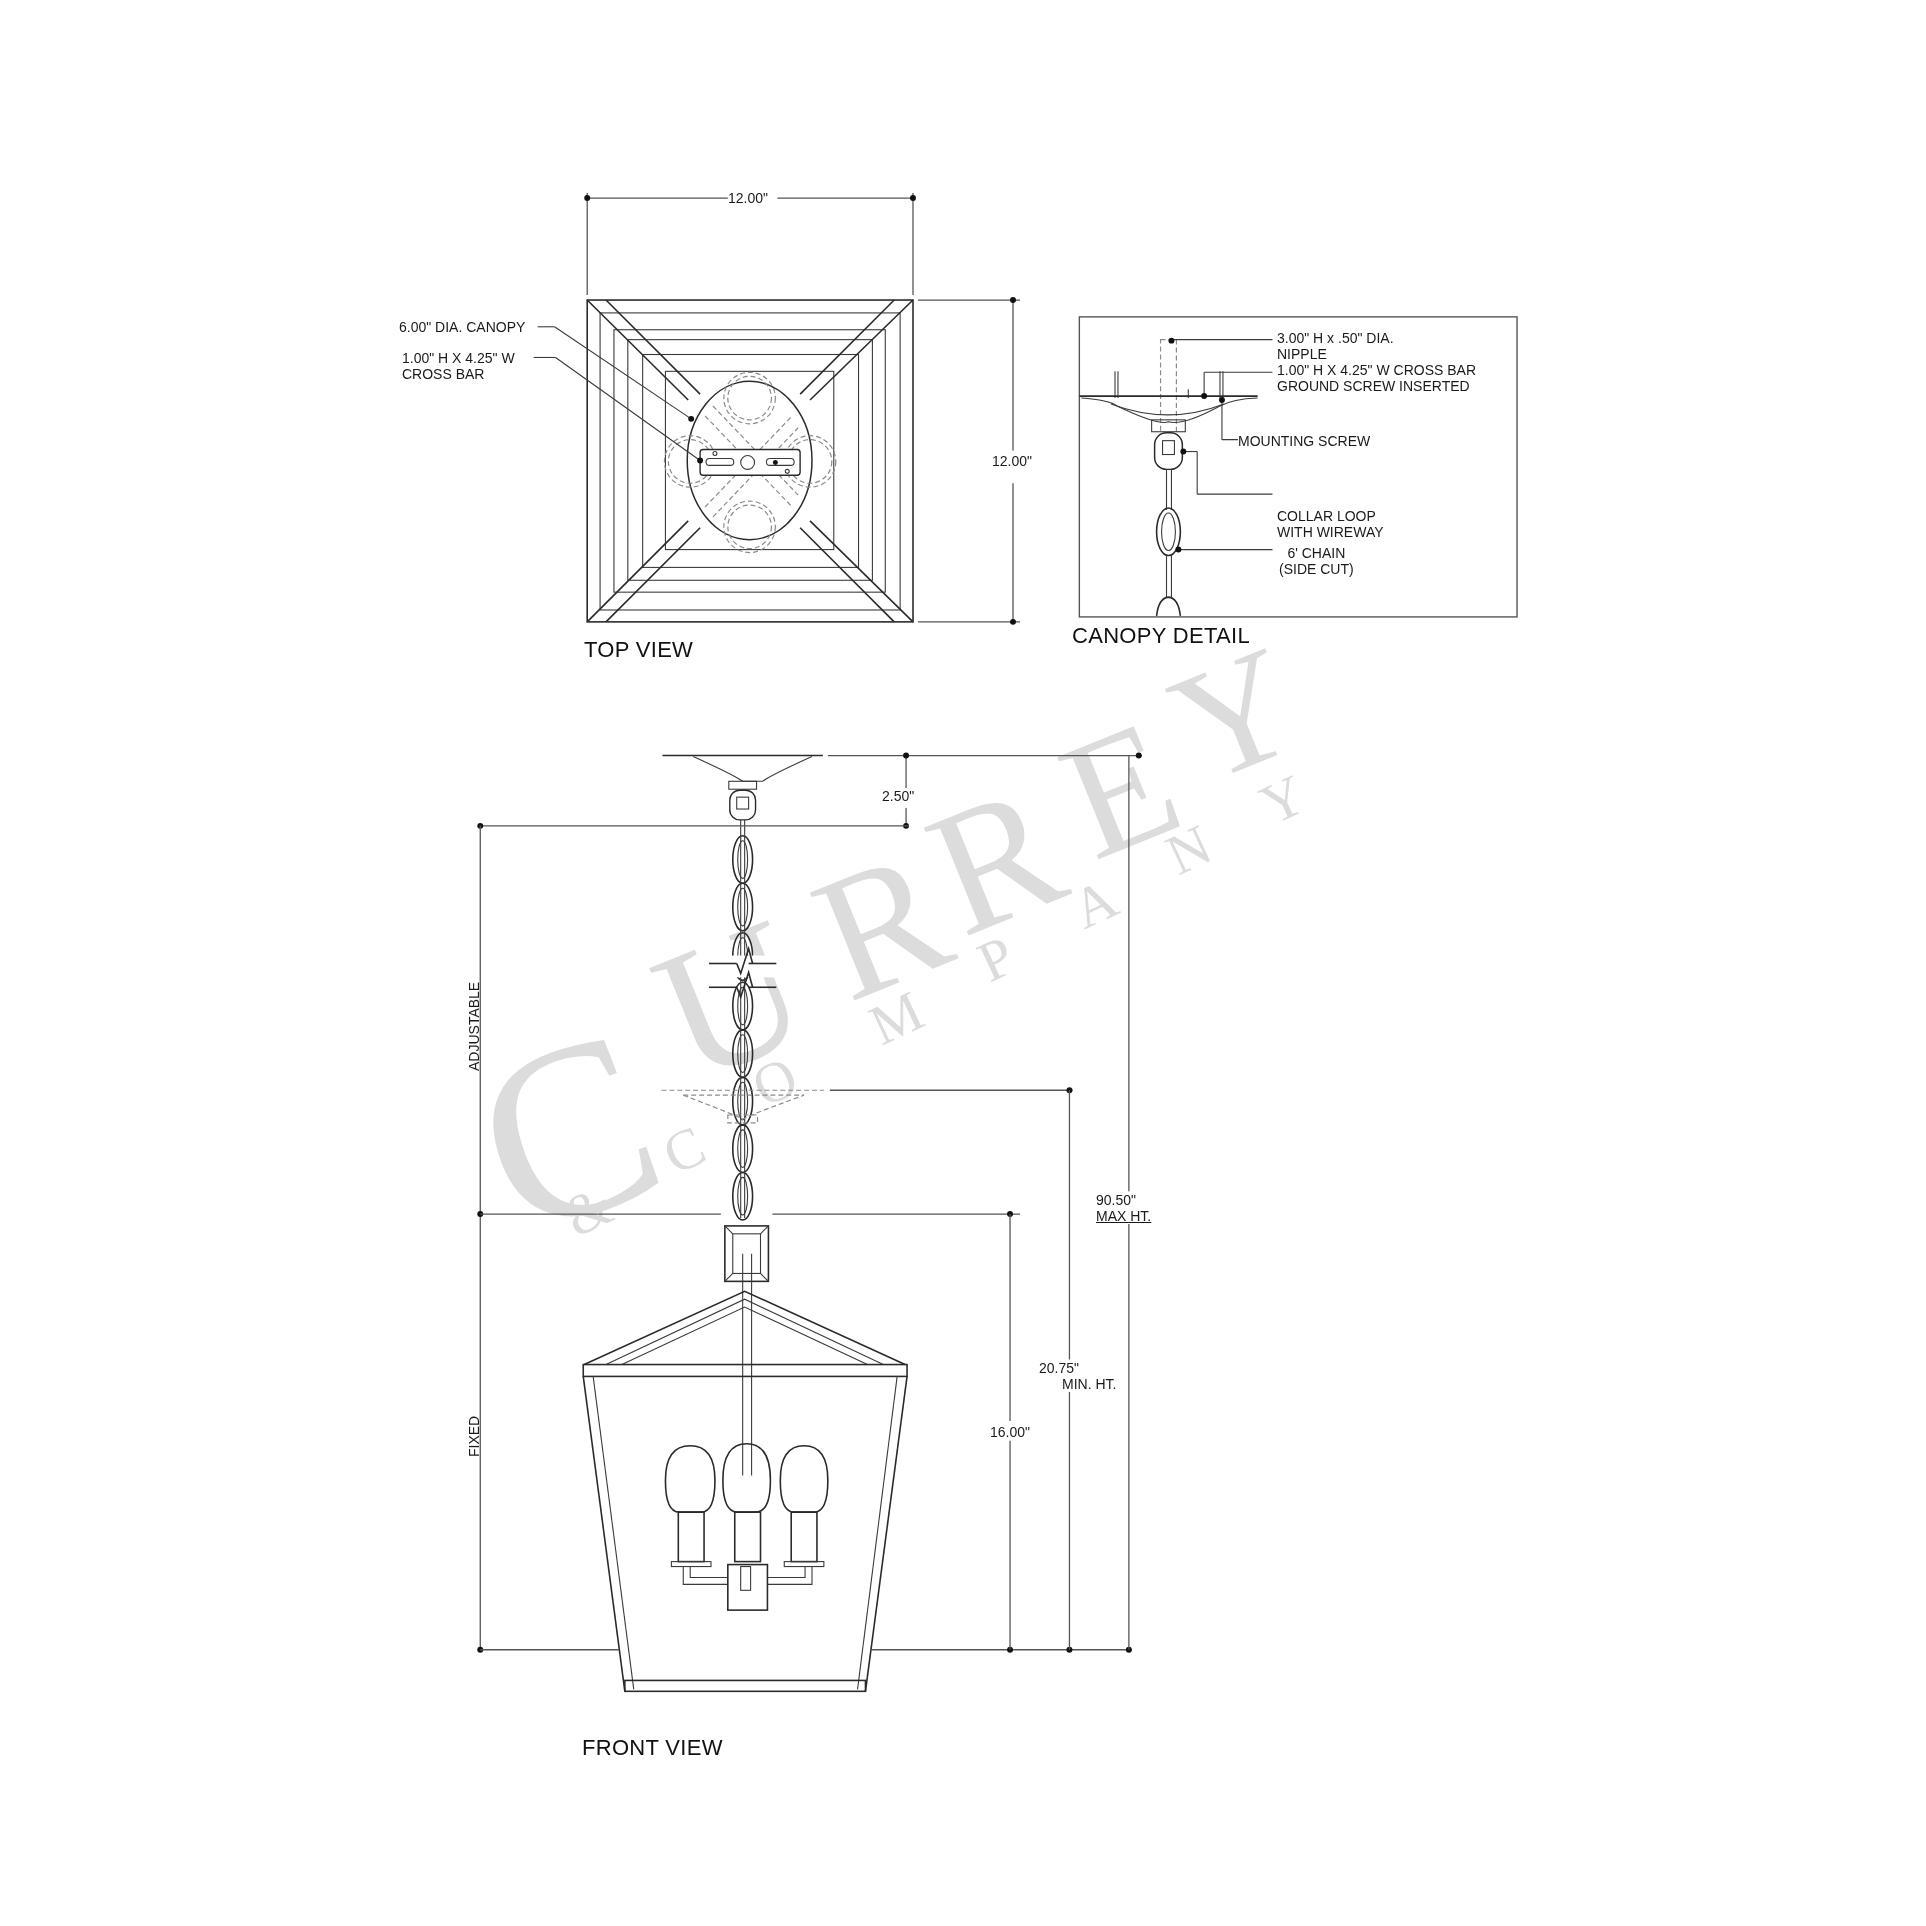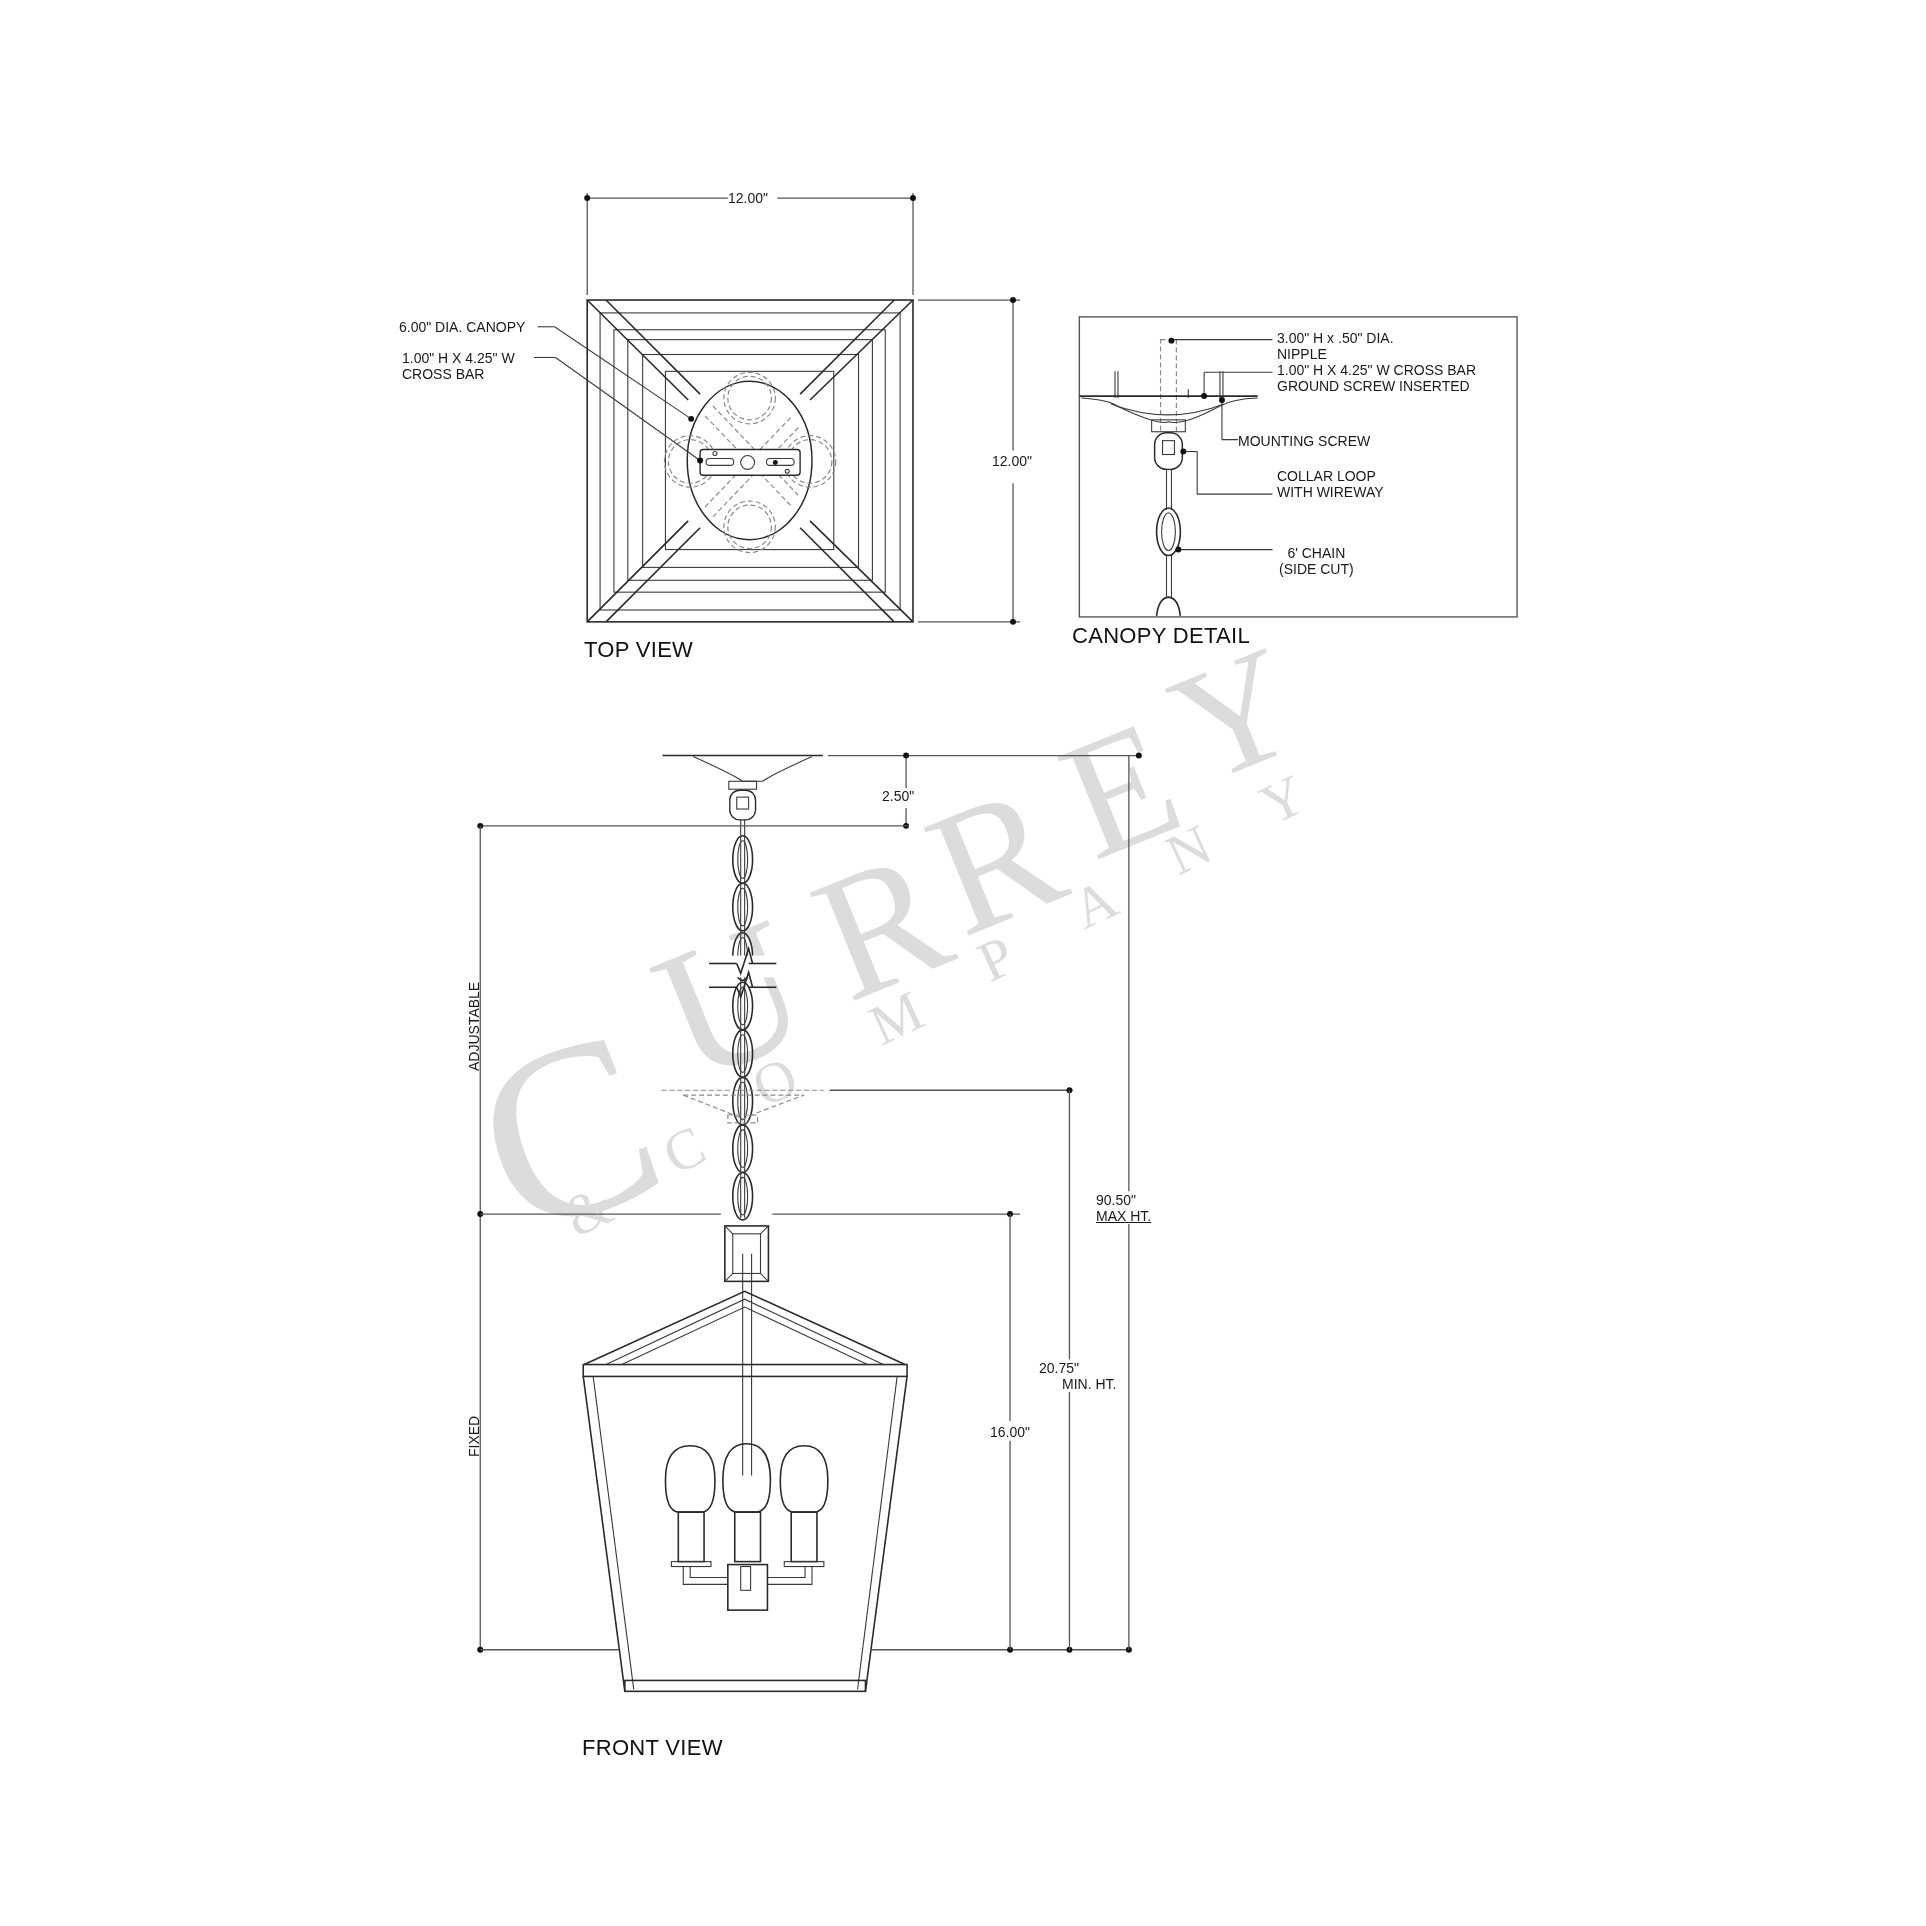--- a/index.html
+++ b/index.html
@@ -272,21 +272,21 @@
 <div class="lbl" style="left:399px;top:319px;">6.00" DIA. CANOPY</div>
 <div class="lbl" style="left:402px;top:350px;">1.00" H X 4.25" W
 CROSS BAR</div>
 <div class="title" style="left:584px;top:637px;">TOP VIEW</div>
 
 <div class="lbl" style="left:1277px;top:330px;">3.00" H x .50" DIA.
 NIPPLE</div>
 <div class="lbl" style="left:1277px;top:362px;">1.00" H X 4.25" W CROSS BAR
 GROUND SCREW INSERTED</div>
 <div class="lbl" style="left:1238px;top:433px;">MOUNTING SCREW</div>
-<div class="lbl" style="left:1277px;top:468px;">COLLAR LOOP
+<div class="lbl" style="left:1277px;top:508px;">COLLAR LOOP
 WITH WIREWAY</div>
 <div class="lbl" style="left:1279px;top:545px;text-align:center;">6' CHAIN
 (SIDE CUT)</div>
 <div class="title" style="left:1072px;top:623px;">CANOPY DETAIL</div>
 
 <div class="lbl" style="left:882px;top:788px;">2.50"</div>
 <div class="vert" style="left:466px;top:1071px;">ADJUSTABLE</div>
 <div class="vert" style="left:466px;top:1457px;">FIXED</div>
 <div class="lbl" style="left:990px;top:1424px;">16.00"</div>
 <div class="lbl" style="left:1039px;top:1360px;">20.75"</div>

